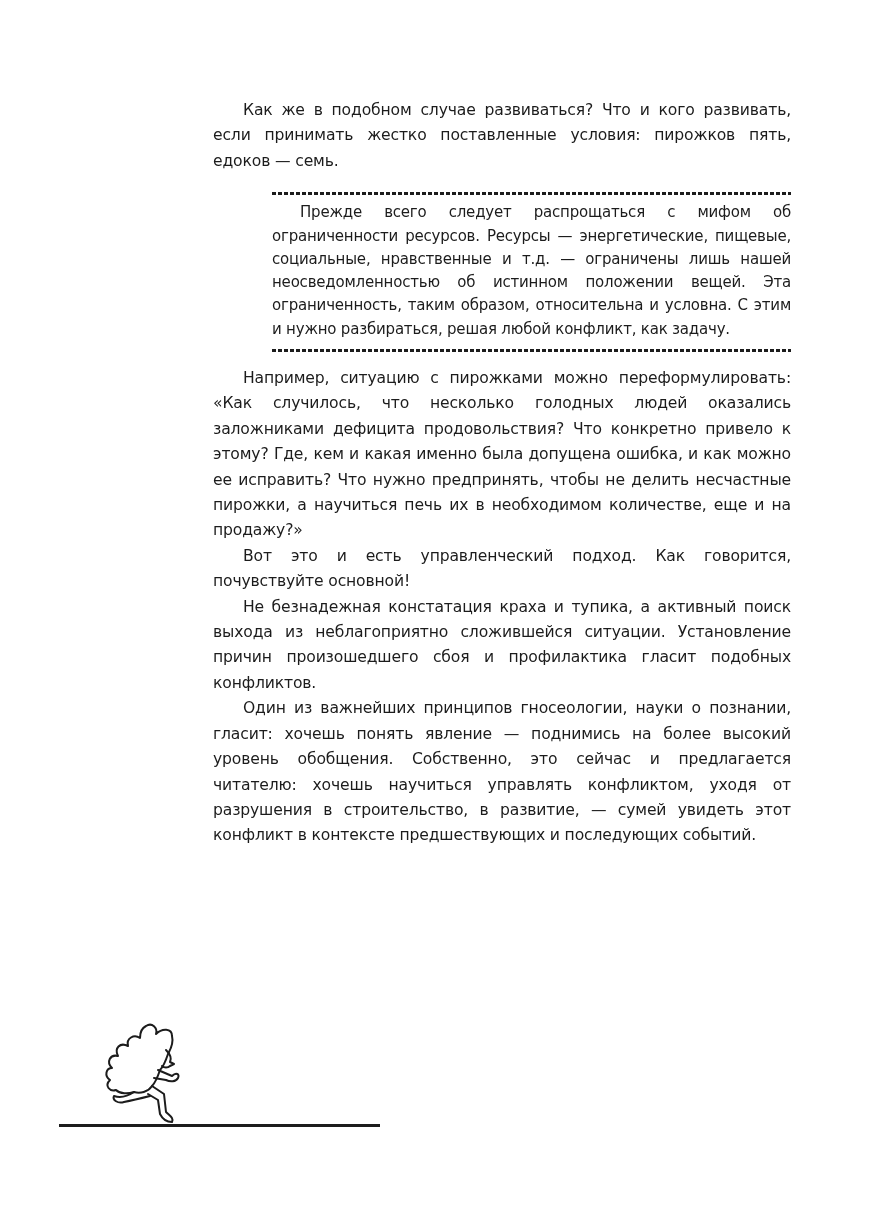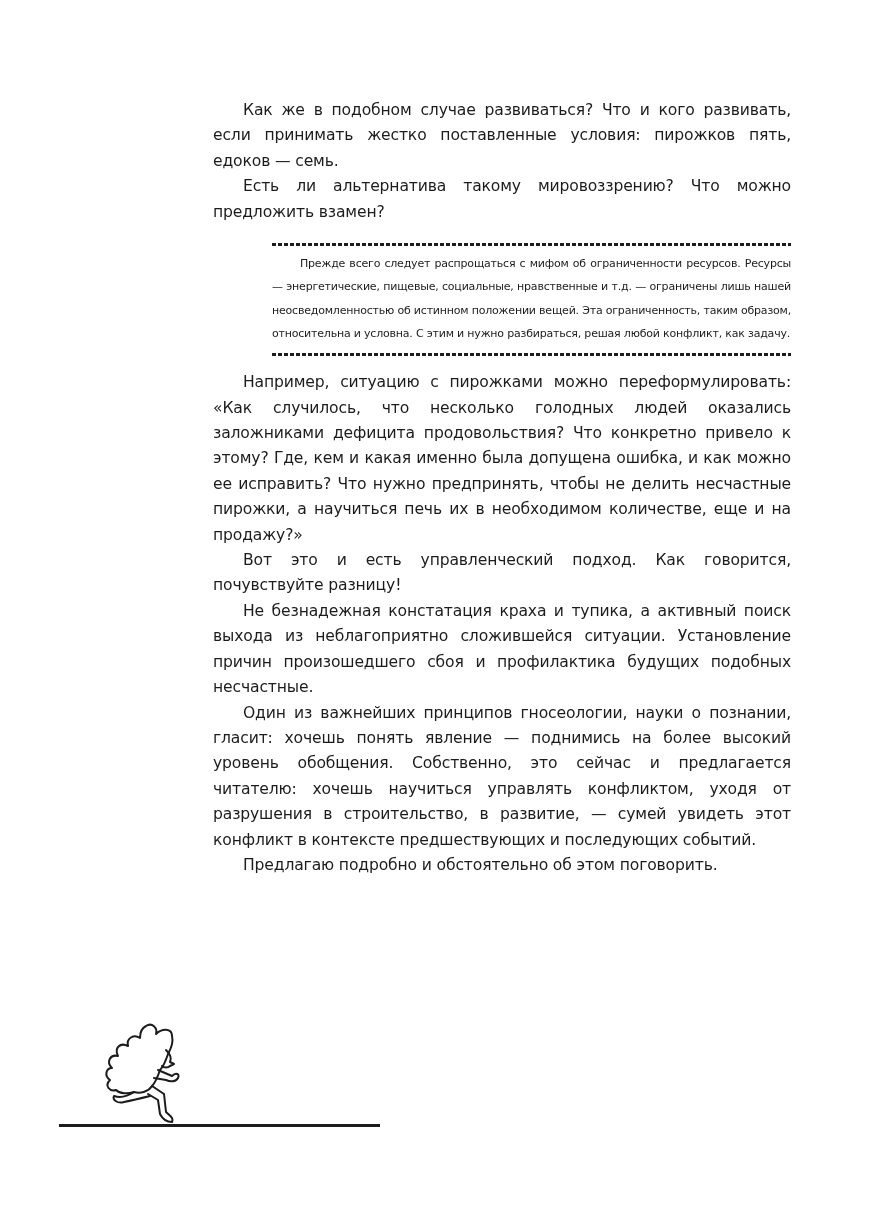--- a/index.html
+++ b/index.html
@@ -6,46 +6,44 @@
   body { width: 886px; height: 1211px; position: relative; overflow: hidden;
          font-family: "DejaVu Sans", sans-serif; color: #1c1c1c; }
   .page { position: absolute; left: 0; top: 0; width: 886px; height: 1211px; }
   .column { position: absolute; left: 213px; top: 98px; width: 578px; }
   .p { margin: 0; font-size: 15.6px; line-height: 25.4px; text-align: justify;
        text-indent: 30px; letter-spacing: -0.15px; hyphens: manual; }
   .box { margin: 12px 0 8px 57px; position: relative; padding: 6px 0 6px 2px; }
   .dots { height: 3px; width: 100%;
           background-image: repeating-linear-gradient(to right, #1c1c1c 0 4px, transparent 4px 6px);
           margin: 0; }
-  .box .p { font-size: 11px; line-height: 23.3px; text-indent: 28px; letter-spacing: -0.2px; }
+  .box .p { font-size: 15px; line-height: 23.3px; text-indent: 28px; letter-spacing: -0.2px; }
   .box-text { padding: 6px 0 8px 0; }
   .illus { position: absolute; left: 100px; top: 1020px; width: 100px; height: 104px; }
   .rule { position: absolute; left: 59px; top: 1124px; width: 321px; height: 3px; background: #1c1c1c; }
 </style>
 </head>
 <body>
 
 <div class="page">
   <div class="column">
     <p class="p">Как же в подобном случае развиваться? Что и кого развивать, если принимать жестко поставленные условия: пирожков пять, едоков — семь.</p>
-    <p class="p">Есть ли альтернатива такому мировоззрению? Что можно предложить взамен?</p>
 
     <div class="box">
       <div class="dots"></div>
       <div class="box-text">
         <p class="p">Прежде всего следует распрощаться с мифом об ограниченности ресурсов. Ресурсы — энергетические, пищевые, социальные, нравственные и т.д. — ограничены лишь нашей неосведомленностью об истинном положении вещей. Эта ограниченность, таким образом, относительна и условна. С этим и нужно разбираться, решая любой конфликт, как задачу.</p>
       </div>
       <div class="dots"></div>
     </div>
 
     <p class="p">Например, ситуацию с пирожками можно переформулировать: «Как случилось, что несколько голодных людей оказались заложниками дефицита продовольствия? Что конкретно привело к этому? Где, кем и какая именно была допущена ошибка, и как можно ее исправить? Что нужно предпринять, чтобы не делить несчастные пирожки, а научиться печь их в необходимом количестве, еще и на продажу?»</p>
-    <p class="p">Вот это и есть управленческий подход. Как говорится, почувствуйте разницу!</p>
-    <p class="p">Не безнадежная констатация краха и тупика, а активный поиск выхода из неблагоприятно сложившейся ситуации. Установление причин произошедшего сбоя и профилактика будущих подобных несчастные.</p>
+    <p class="p">Вот это и есть управленческий подход. Как говорится, почувствуйте основной!</p>
+    <p class="p">Не безнадежная констатация краха и тупика, а активный поиск выхода из неблагоприятно сложившейся ситуации. Установление причин произошедшего сбоя и профилактика гласит подобных конфликтов.</p>
     <p class="p">Один из важнейших принципов гносеологии, науки о познании, гласит: хочешь понять явление — поднимись на более высокий уровень обобщения. Собственно, это сейчас и предлагается читателю: хочешь научиться управлять конфликтом, уходя от разрушения в строительство, в развитие, — сумей увидеть этот конфликт в контексте предшествующих и последующих событий.</p>
-    <p class="p">Предлагаю подробно и обстоятельно об этом поговорить.</p>
   </div>
 
   <svg class="illus" viewBox="0 0 100 104" fill="none" stroke="#1c1c1c" stroke-width="2" stroke-linecap="round" stroke-linejoin="round">
 
     <path d="M46 6 C52 2, 58 8, 56 14 C62 8, 72 8, 72 16 C74 24, 70 30, 68 34
              C66 40, 64 46, 60 50 C58 56, 56 62, 52 66 C48 72, 40 74, 34 72
              C28 74, 20 74, 16 70 C10 72, 4 66, 10 60 C4 56, 6 48, 12 48
              C6 42, 10 34, 18 36 C14 28, 20 22, 28 26 C26 18, 34 14, 40 18
              C40 12, 42 8, 46 6 Z"></path>
 

